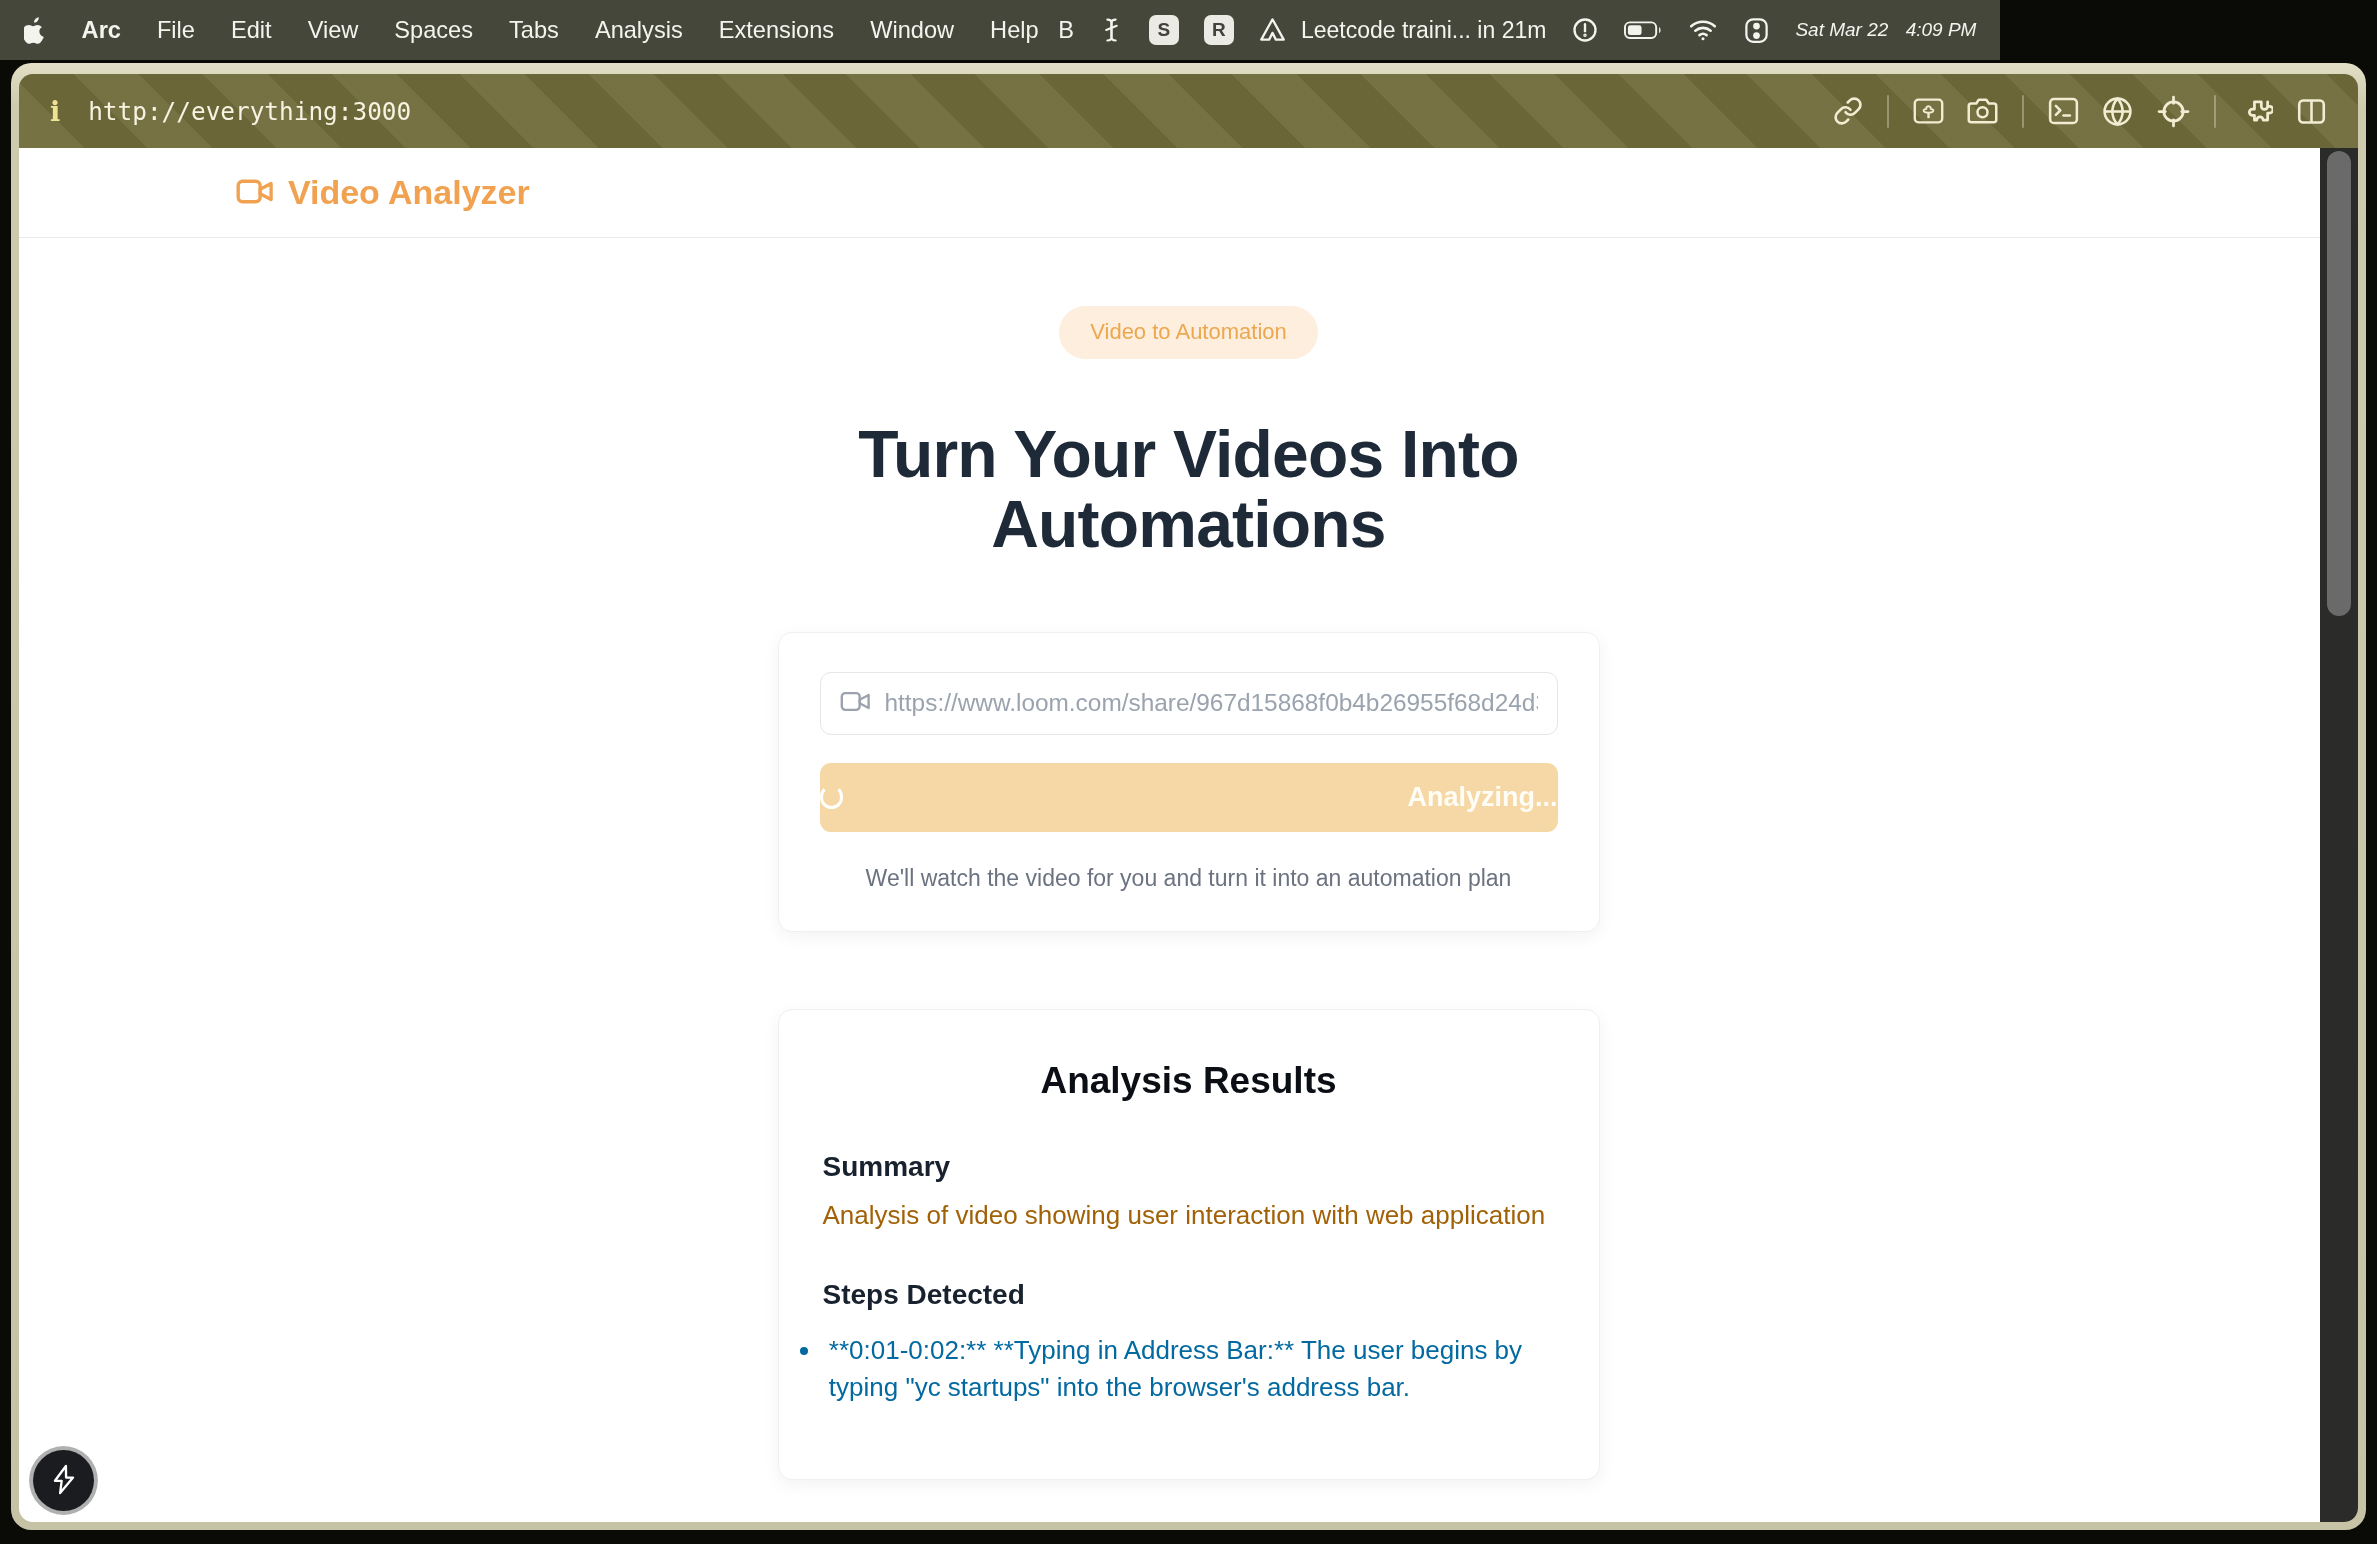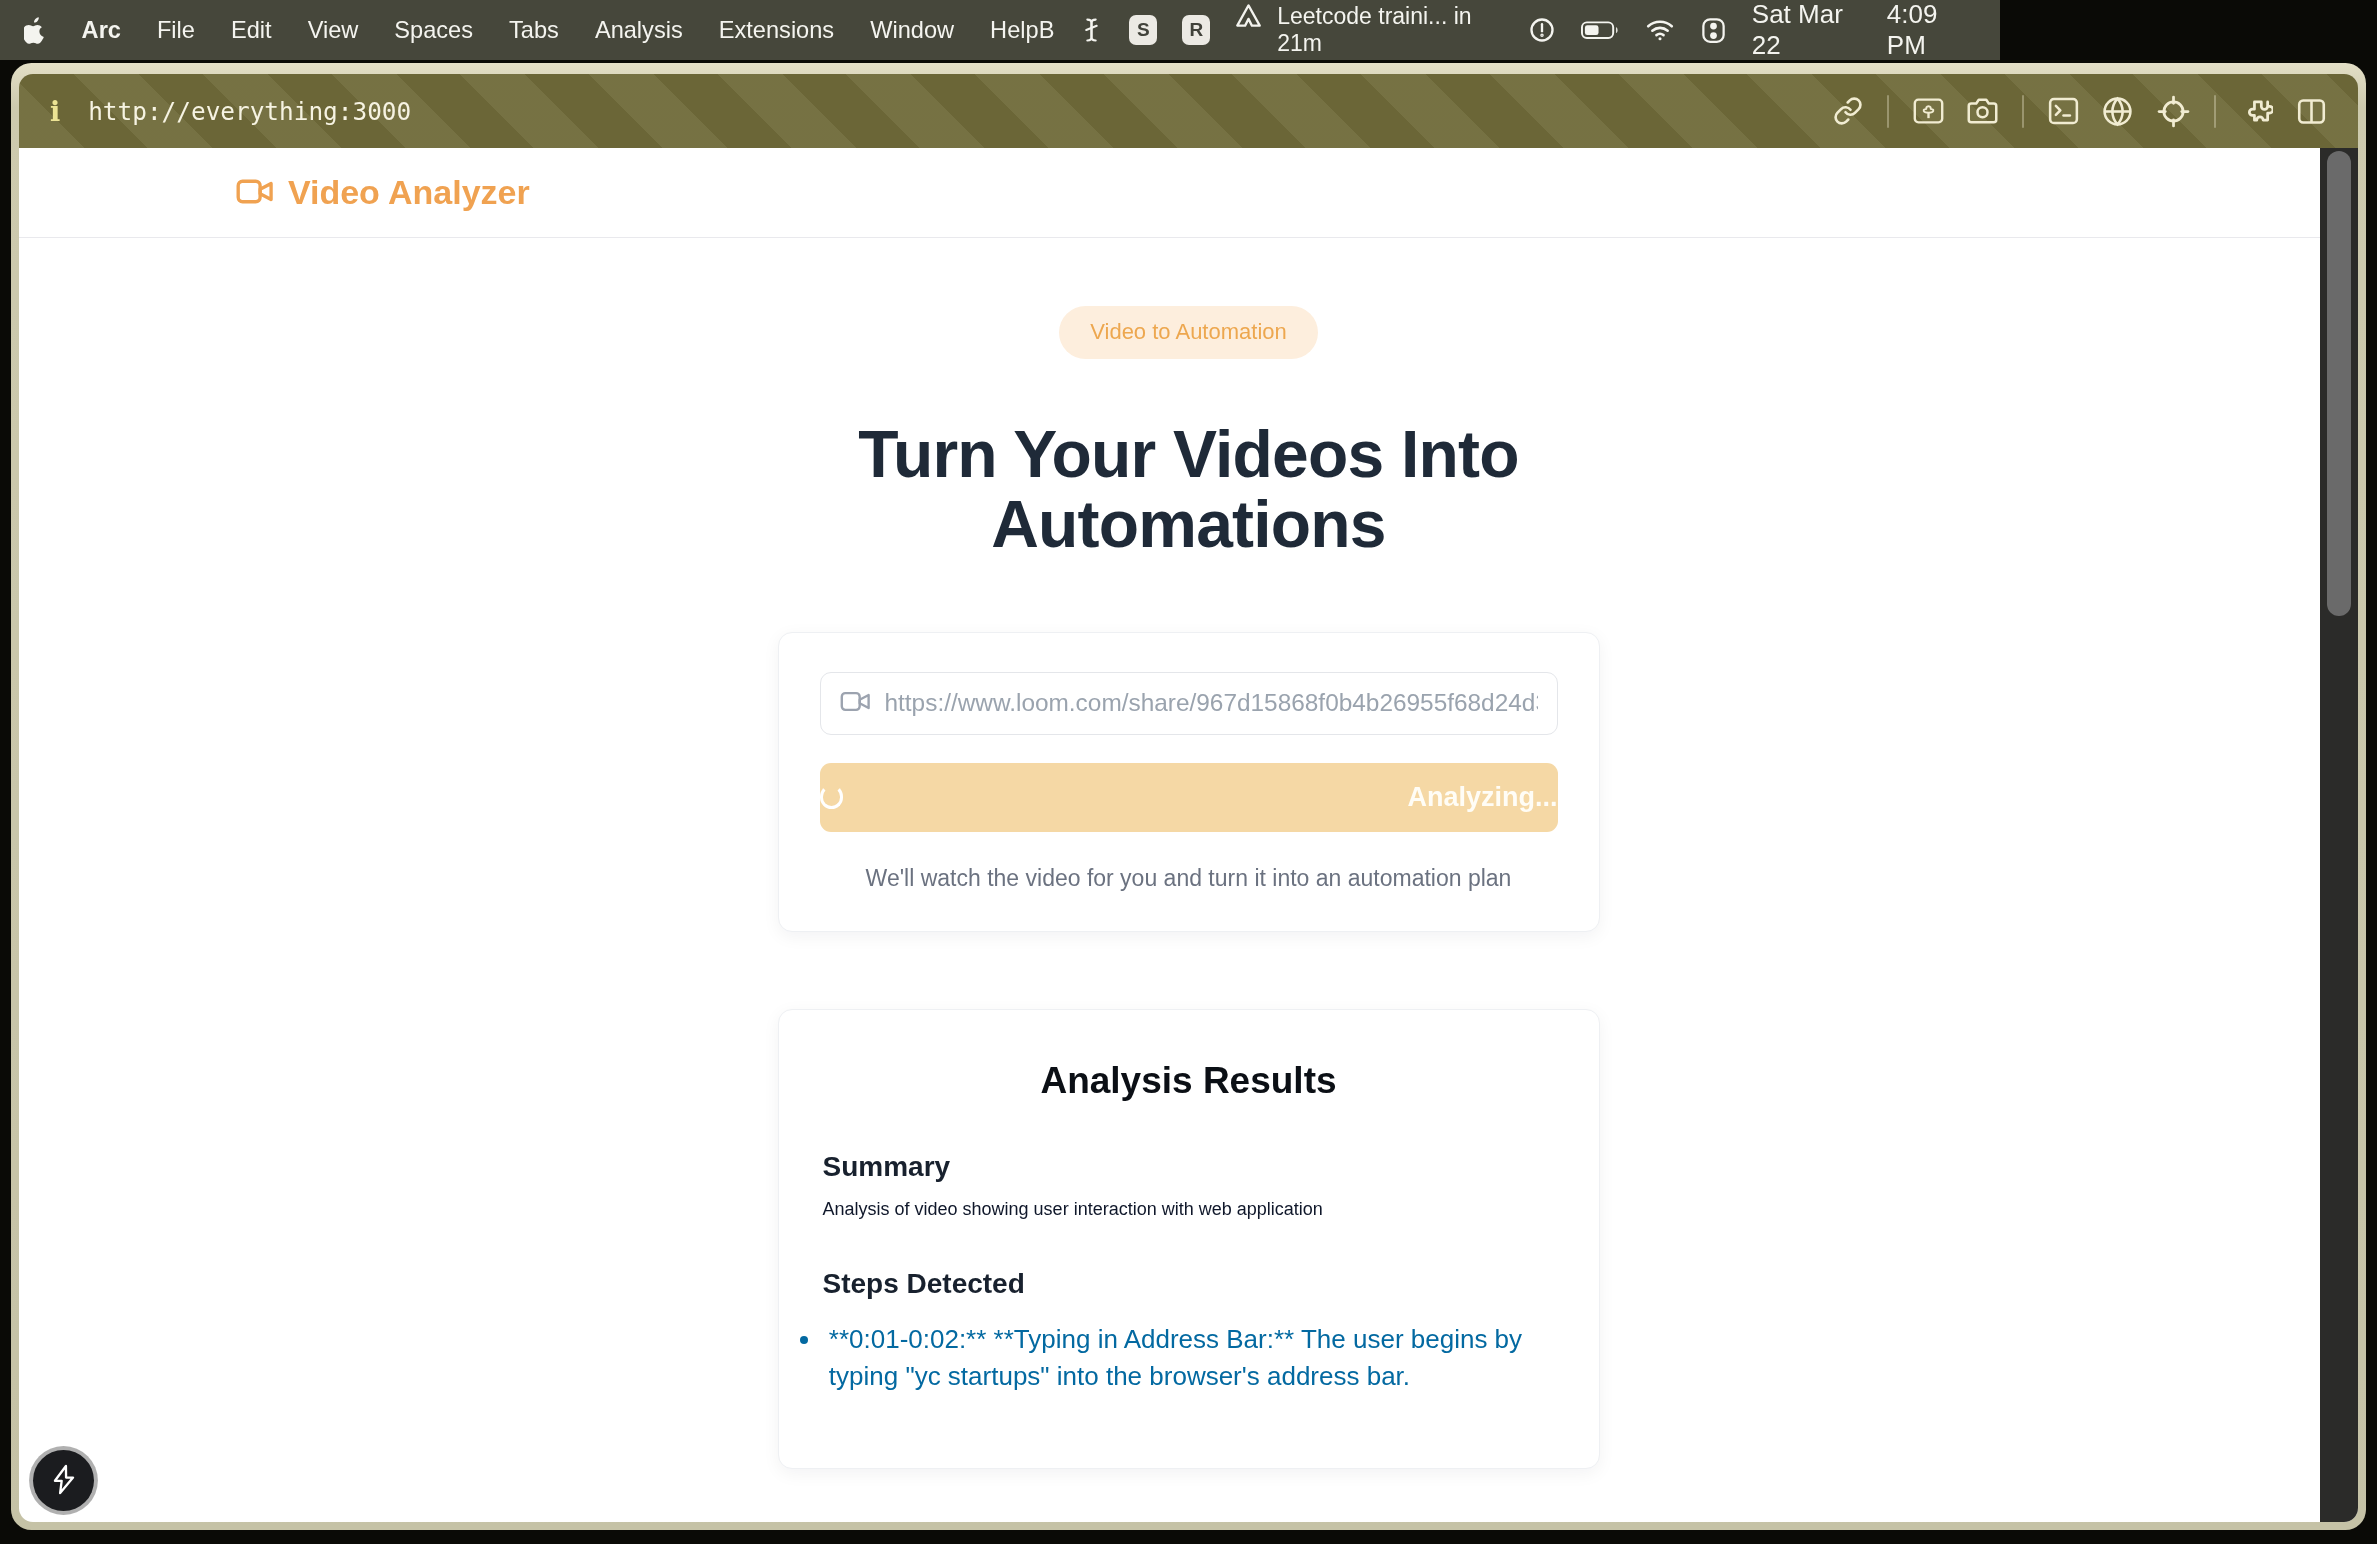--- a/index.html
+++ b/index.html
@@ -12,21 +12,21 @@
     color:#f4f4ef; font-size:23.6px; }
   .menu-left { display:flex; align-items:center; gap:36px; }
   .apple-logo svg { display:block; }
   .menu-item { cursor:default; }
   .menu-item.app-name { font-weight:700; }
   .menu-right { margin-left:auto; display:flex; align-items:center; gap:25px; }
   .chip { width:30px; height:30px; background:#eceae4; color:#41423a; border-radius:7px;
     display:flex; align-items:center; justify-content:center; font-weight:700; font-size:19px; }
   .focus-timer { display:flex; align-items:flex-start; gap:15px; font-size:23px; }
   .mb-icon { display:flex; align-items:center; }
-  .clock-time { display:flex; gap:17.3px; font-size:26px; }
+  .clock-time { display:flex; gap:17.3px; font-size:19px;font-style:italic; }
 
   
   .window { position:absolute; left:11px; top:63px; width:2355px; height:1467px;
     background:linear-gradient(180deg,#e3dfc6 0px,#cdcaae 44px,#c5c2a6 100%);
     border-radius:20.4px; padding:11px 7.9px 7.9px 7.9px; }
   .chrome { position:relative; height:74px; border-radius:14px 14px 0 0;
     background:#6f6a39;
     background-image:repeating-linear-gradient(45deg, rgba(255,255,255,.05) 0 46px, rgba(0,0,0,.04) 46px 91px);
     display:flex; align-items:center; padding:0 31px; gap:28px; color:#f1ecd2; }
   .info-glyph { font-family:"DejaVu Serif", serif; font-size:27px; color:#ece394; font-weight:700; }
@@ -61,21 +61,21 @@
     display:flex; align-items:center; justify-content:space-between; gap:17.3px; cursor:default; }
   .spinner { width:23.6px; height:23.6px; border:3.1px solid #ffffff; border-top-color:transparent;
     border-radius:50%; animation:spin 1s linear infinite; }
   @keyframes spin { to { transform:rotate(360deg); } }
   .helper-text { margin-top:33px; font-size:23px; color:#6b7280; }
 
   .results-card { margin-top:77px; padding:41px 44px 47px; text-align:left; }
   .results-title { text-align:center; font-size:37px; font-weight:700; color:#0b0f15; margin:9.4px 0 49px; }
   .section-h { font-size:28px; font-weight:600; color:#18212e; margin-bottom:14px; }
   .section-h.steps { margin-top:46px; margin-bottom:20.4px; }
-  .summary-text { font-size:18px; color:#0f172a; line-height:1.4; }
+  .summary-text { font-size:26px; color:#a16207; line-height:1.4; }
   .steps-list { color:#0369a1; }
   .steps-list li { font-size:26px; line-height:1.44; margin-bottom:25px; padding-left:6.3px; }
 
   
   .scrollbar-track { position:absolute; top:0; right:0; width:38px; height:100%;
     background:#2b2b29; z-index:5; }
   .scrollbar-thumb { position:absolute; left:7px; top:3.1px; width:23.6px; height:465px;
     background:#6a6a6a; border-radius:12.6px; }
 
   

